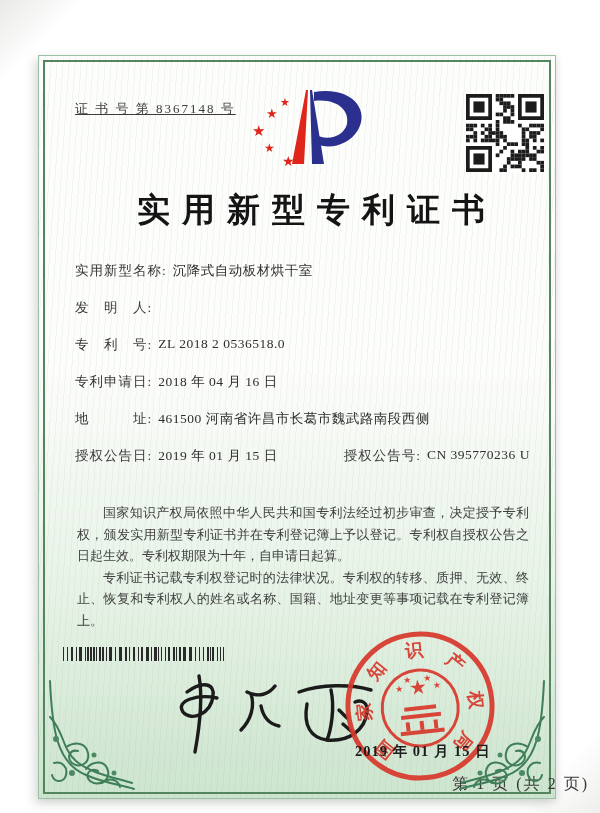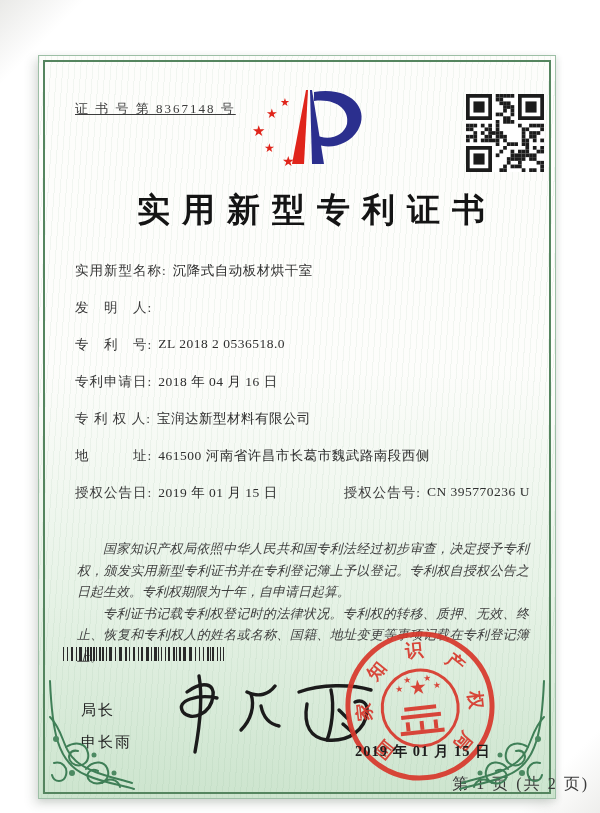--- a/index.html
+++ b/index.html
@@ -27,21 +27,21 @@
   .logo{position:absolute;left:205px;top:28px;width:140px;height:86px;}
   .qr{position:absolute;left:427px;top:38px;width:78px;height:78px;}
   .title{position:absolute;left:14px;top:132px;width:100%;text-align:center;
     font-size:33px;font-weight:700;letter-spacing:12px;color:#141414;text-indent:12px;}
   .rows{position:absolute;left:36px;top:206px;right:24px;font-size:13.5px;color:#333;}
   .row{height:37px;display:flex;align-items:flex-start;}
   .row .lab{white-space:pre;letter-spacing:1px;margin-right:6px;color:#3a3a3a;text-align:right;}
   .row .val{letter-spacing:.5px;color:#2e2e2e;}
   .row .pair2{margin-left:66px;display:flex;}
   .paras{position:absolute;left:38px;top:446px;width:452px;font-size:13px;line-height:21.5px;
-    color:#3f3f3f;font-style:italic;text-align:justify;margin-top:36px;}
+    color:#3f3f3f;text-align:justify;}
   .paras p{margin:0;text-indent:2em;}
   .barcode{position:absolute;left:22px;top:590px;width:168px;height:16px;}
   .director{position:absolute;left:42px;top:638px;font-size:15px;line-height:32px;
     font-family:"Liberation Sans","DejaVu Sans",sans-serif;color:#222;letter-spacing:2px;}
   .signature{position:absolute;left:120px;top:612px;width:225px;height:92px;}
   .seal{position:absolute;left:303px;top:572px;width:156px;height:156px;transform:rotate(-6deg);opacity:.92;}
   .sealdate{position:absolute;left:316px;top:686px;font-size:14.5px;font-weight:700;
     letter-spacing:1px;color:#1d1d1d;z-index:5;}
   .footer{position:absolute;left:0;top:718px;width:100%;text-align:right;font-size:16px;
     letter-spacing:2px;color:#3a3a3a;margin-left:34px;}
@@ -219,24 +219,20 @@
     </div>
     <div class="row">
       <span class="lab">专　利　号:</span>
       <span class="val">ZL 2018 2 0536518.0</span>
     </div>
     <div class="row">
       <span class="lab">专利申请日:</span>
       <span class="val">2018 年 04 月 16 日</span>
     </div>
     <div class="row">
-      <span class="lab">专 利 权 人:</span>
-      <span class="val">宝润达新型材料有限公司</span>
-    </div>
-    <div class="row">
       <span class="lab">地　　　址:</span>
       <span class="val">461500 河南省许昌市长葛市魏武路南段西侧</span>
     </div>
     <div class="row">
       <span class="lab">授权公告日:</span>
       <span class="val">2019 年 01 月 15 日</span>
       <span class="pair2">
         <span class="lab">授权公告号:</span>
         <span class="val">CN 395770236 U</span>
       </span>
@@ -288,24 +284,20 @@
         <rect x="142" y="1" width="1" height="14"></rect>
         <rect x="146" y="1" width="2" height="14"></rect>
         <rect x="149" y="1" width="1" height="14"></rect>
         <rect x="151" y="1" width="2" height="14"></rect>
         <rect x="156" y="1" width="1" height="14"></rect>
         <rect x="159" y="1" width="1" height="14"></rect>
         <rect x="162" y="1" width="1" height="14"></rect>
       </g>
   </svg>
 
-  <div class="director">
-    <div>局长</div>
-    <div>申长雨</div>
-  </div>
 
   <svg class="signature" viewBox="0 0 225 92" aria-hidden="true">
     <g fill="none" stroke="#1b1b1b" stroke-width="3.4" stroke-linecap="round" stroke-linejoin="round">
       <path d="M28,24 C44,12 56,16 54,28 C52,46 32,54 24,44 C16,32 40,26 58,30"></path>
       <path d="M40,8 C44,30 40,62 36,84"></path>
       <path d="M92,26 C96,38 92,52 82,62"></path>
       <path d="M88,24 C100,30 110,26 116,18"></path>
       <path d="M102,38 C104,48 110,56 120,58"></path>
       <path d="M140,24 C162,16 192,16 212,22"></path>
       <path d="M172,22 C176,40 172,62 168,72"></path>

